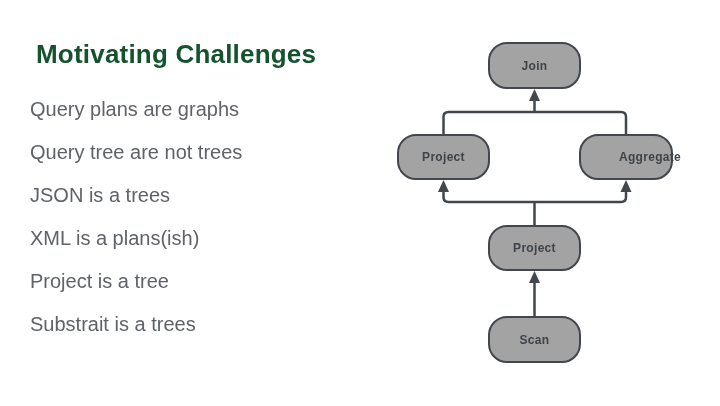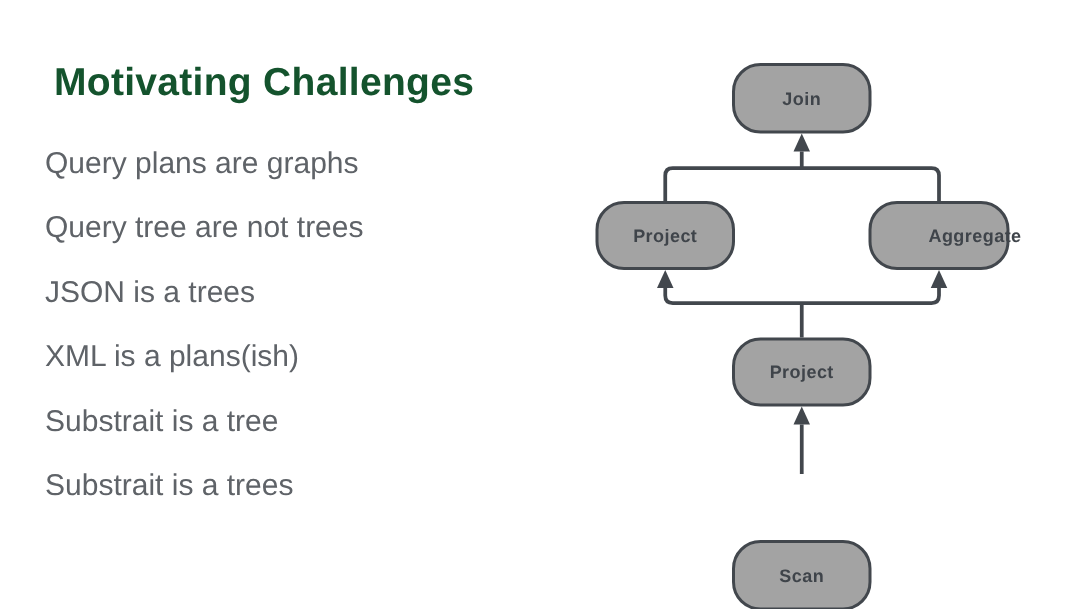--- a/index.html
+++ b/index.html
@@ -58,21 +58,21 @@
     font-size: 12px;
     font-weight: 700;
     color: #3f444a;
     letter-spacing: 0.3px;
     z-index: 2;
   }
   .node-join      { left: 108px; top: 22px;  width: 93px; height: 47px; }
   .node-project   { left: 17px;  top: 114px; width: 93px; height: 46px; }
   .node-aggregate { left: 199px; top: 114px; width: 94px; height: 46px; padding-left: 48px; }
   .node-filter    { left: 108px; top: 205px; width: 93px; height: 46px; }
-  .node-scan      { left: 108px; top: 296px; width: 93px; height: 47px; margin-top: 44px; }
+  .node-scan      { left: 108px; top: 296px; width: 93px; height: 47px; }
   .edge {
     fill: none;
     stroke: #42474d;
     stroke-width: 2.5px;
   }
   .arrowhead {
     fill: #42474d;
     stroke: none;
   }
 </style>
@@ -81,21 +81,21 @@
 
 <div class="slide">
 
   <h1 class="title">Motivating Challenges</h1>
 
   <div class="bullets">
     <div>Query plans are graphs</div>
     <div>Query tree are not trees</div>
     <div>JSON is a trees</div>
     <div>XML is a plans(ish)</div>
-    <div>Substrait is a tree</div>
+    <div>Project is a tree</div>
     <div>Substrait is a trees</div>
   </div>
 
   <div class="diagram">
 
     <svg width="320" height="370" viewBox="0 0 320 370">
 
       <path class="edge" d="M63.5 114 V97 Q63.5 92 68.5 92 H241 Q246 92 246 97 V114"></path>
       <path class="edge" d="M154.5 92 V81"></path>
       <polygon class="arrowhead" points="154.5,69 149,81 160,81"></polygon>

